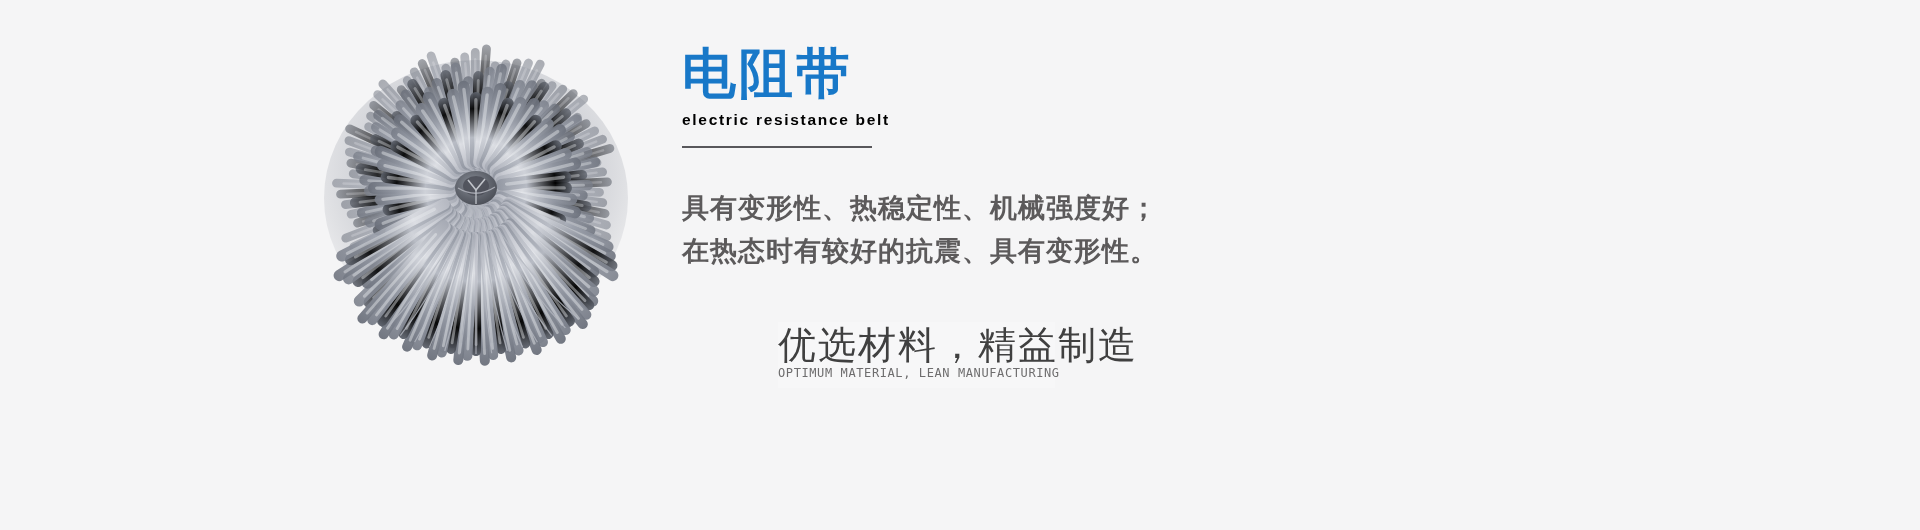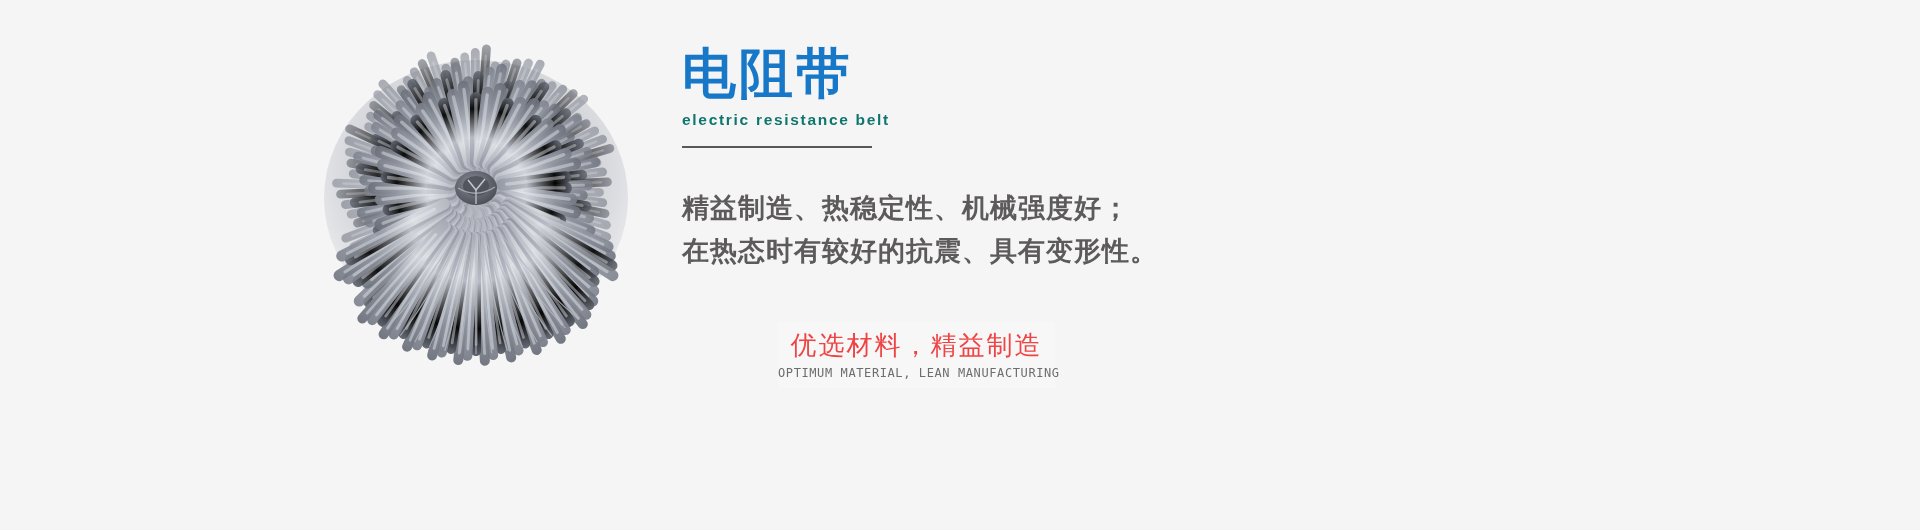--- a/index.html
+++ b/index.html
@@ -50,21 +50,21 @@
     color:#1878c8;
     letter-spacing:3px;
     font-family:"DejaVu Sans","Liberation Sans",sans-serif;
     white-space:nowrap;
   }
 
   #title-en {
     margin-top:7px;
     font-size:15.5px;
     font-weight:bold;
-    color:#0f766e;
+    color:#000000;
     letter-spacing:1.7px;
     white-space:nowrap;
   }
 
   #divider {
     margin-top:17px;
     width:190px;
     height:2px;
     background:#58575b;
   }
@@ -85,23 +85,23 @@
     position:absolute;
     left:778px;
     top:322px;
     width:277px;
     height:66px;
     background:#f7f7f8;
     text-align:center;
     padding-top:2px;
   }
   #watermark-cn {
-    font-size:26px;
+    font-size:38px;
     line-height:42px;
-    color:#ef4444;
+    color:#404040;
     letter-spacing:2px;
     font-family:"DejaVu Serif","Liberation Serif",serif;
     white-space:nowrap;
   }
   #watermark-en {
     font-size:12px;
     line-height:14px;
     color:#6e6d6e;
     letter-spacing:0.6px;
     font-family:"DejaVu Sans Mono","Liberation Mono",monospace;
@@ -1268,21 +1268,21 @@
 
   <div id="text-column">
 
     <div id="title-cn">电阻带</div>
 
     <div id="title-en">electric resistance belt</div>
 
     <div id="divider"></div>
 
     <div id="description">
-      <span class="desc-line">精益制造、热稳定性、机械强度好；</span>
+      <span class="desc-line">具有变形性、热稳定性、机械强度好；</span>
       <span class="desc-line">在热态时有较好的抗震、具有变形性。</span>
     </div>
   </div>
 
   <div id="watermark">
     <div id="watermark-cn">优选材料，精益制造</div>
     <div id="watermark-en">OPTIMUM MATERIAL, LEAN MANUFACTURING</div>
   </div>
 
 </div>

